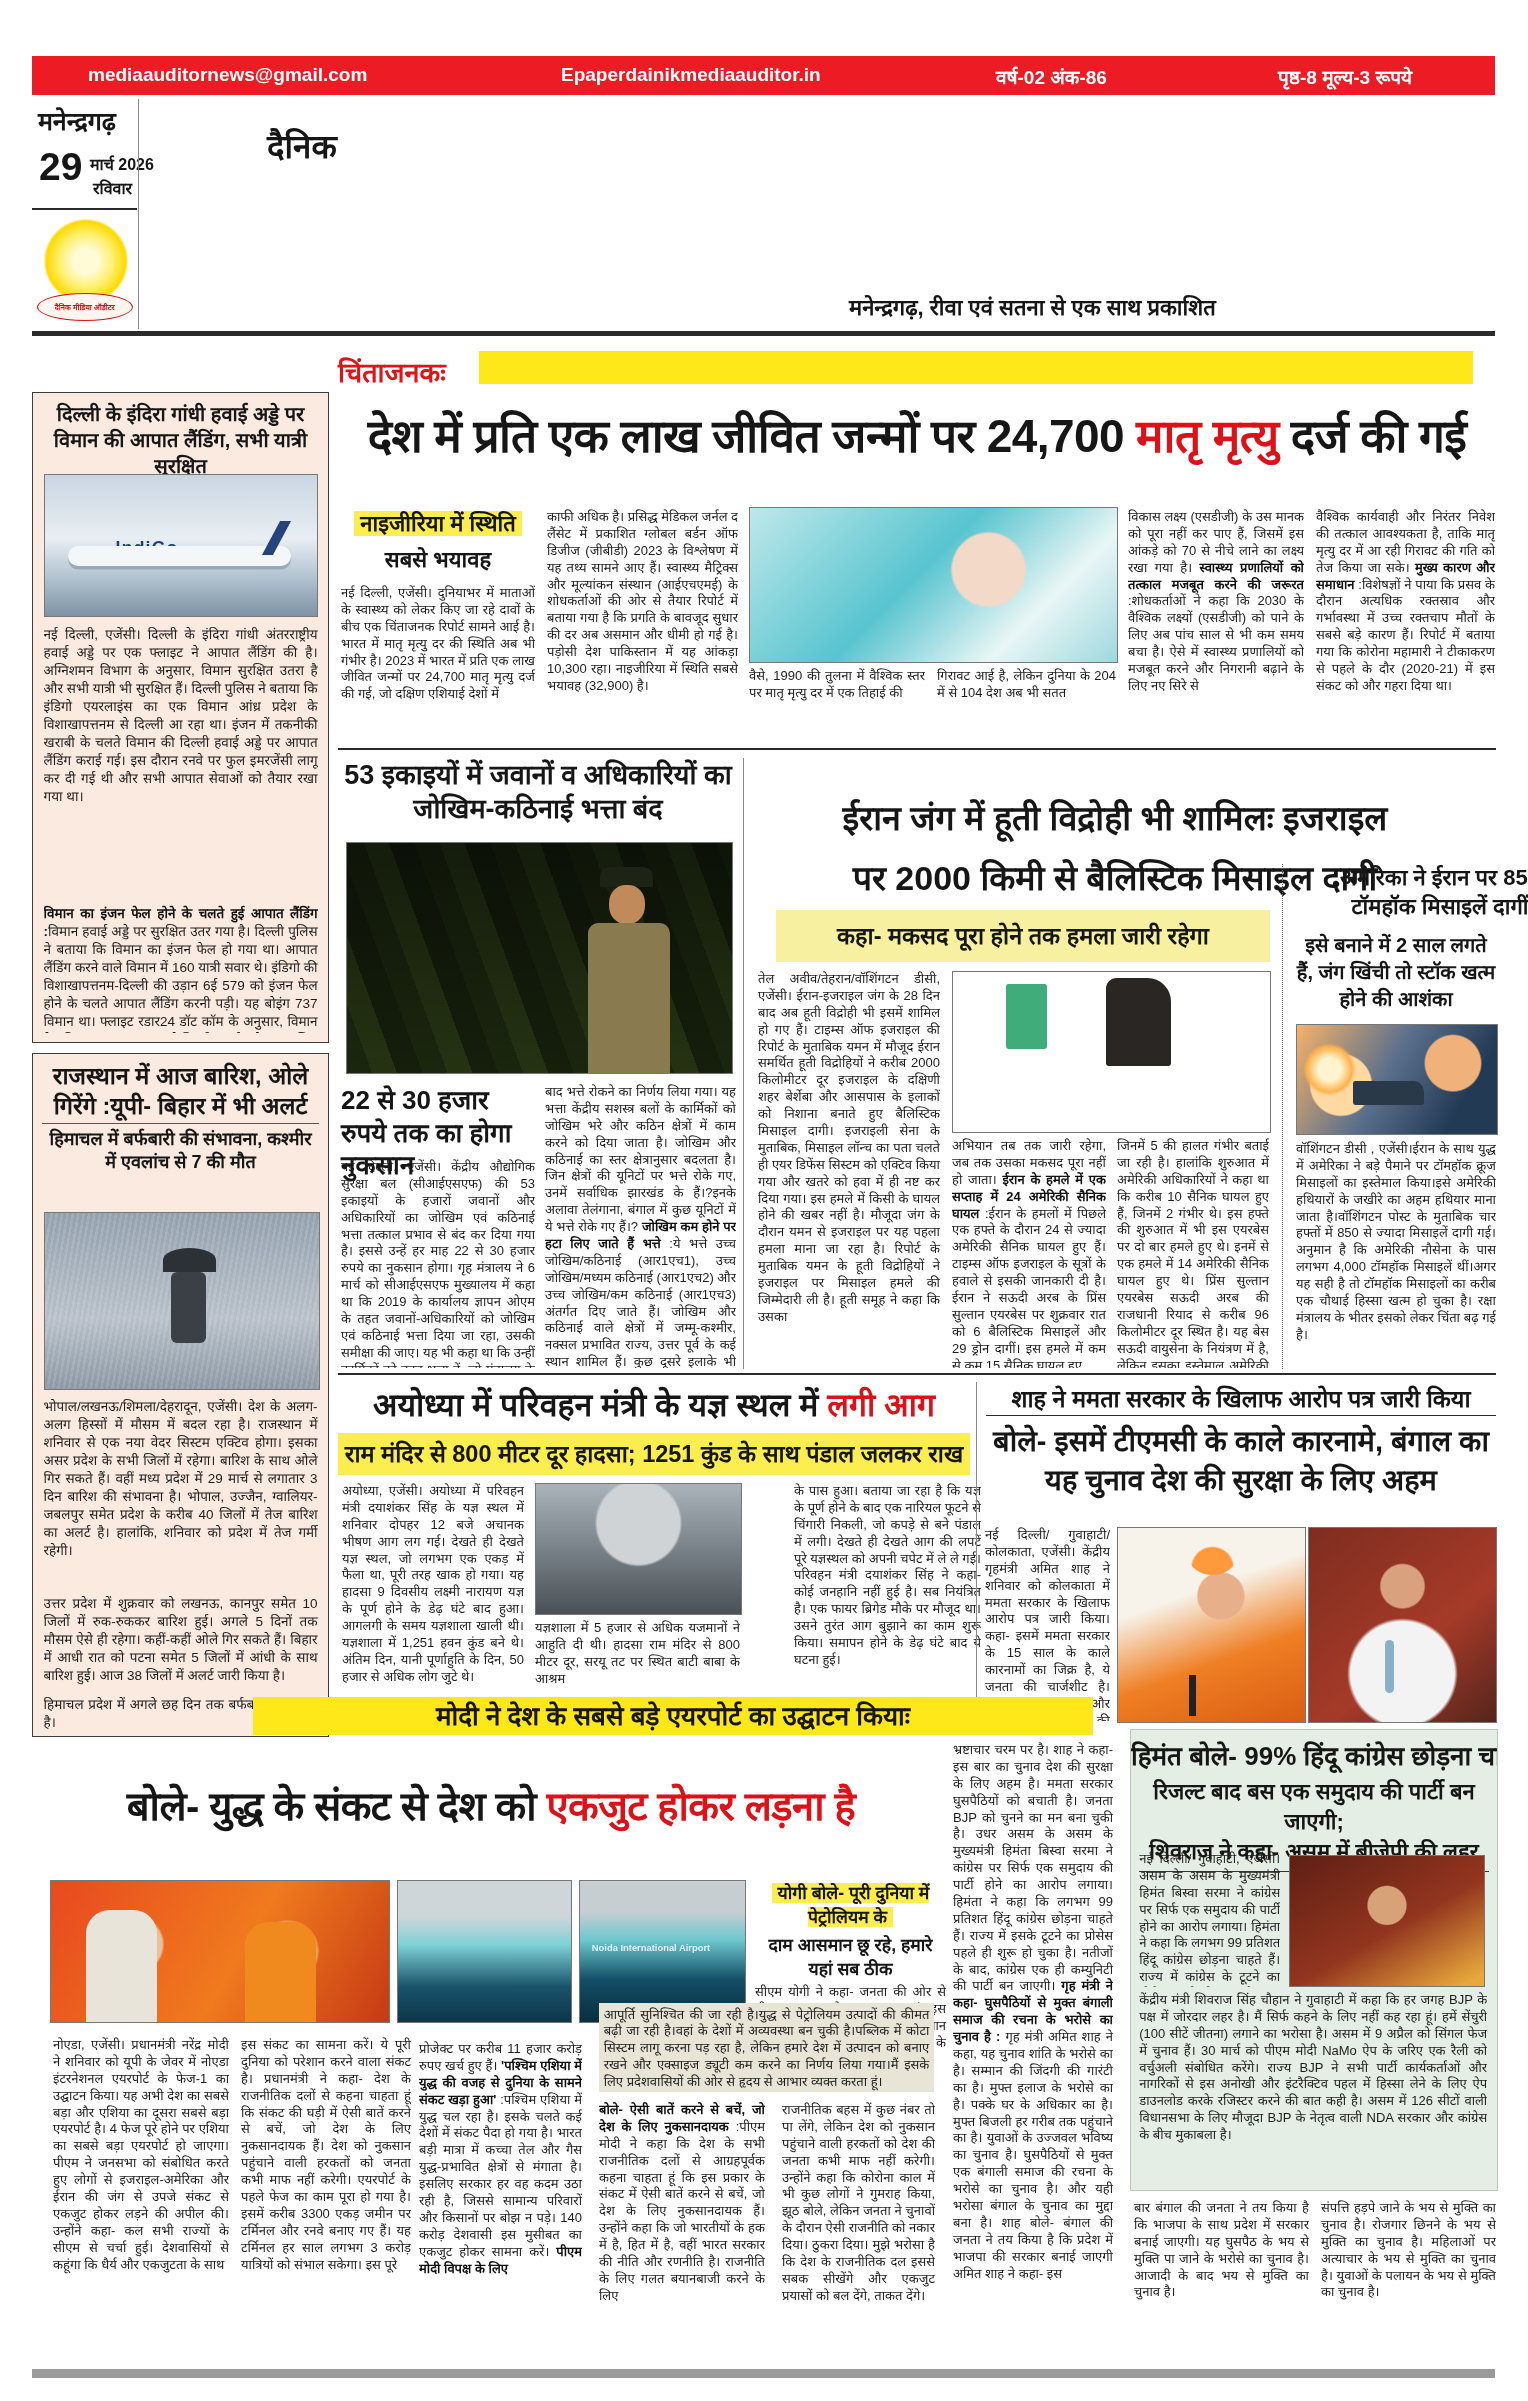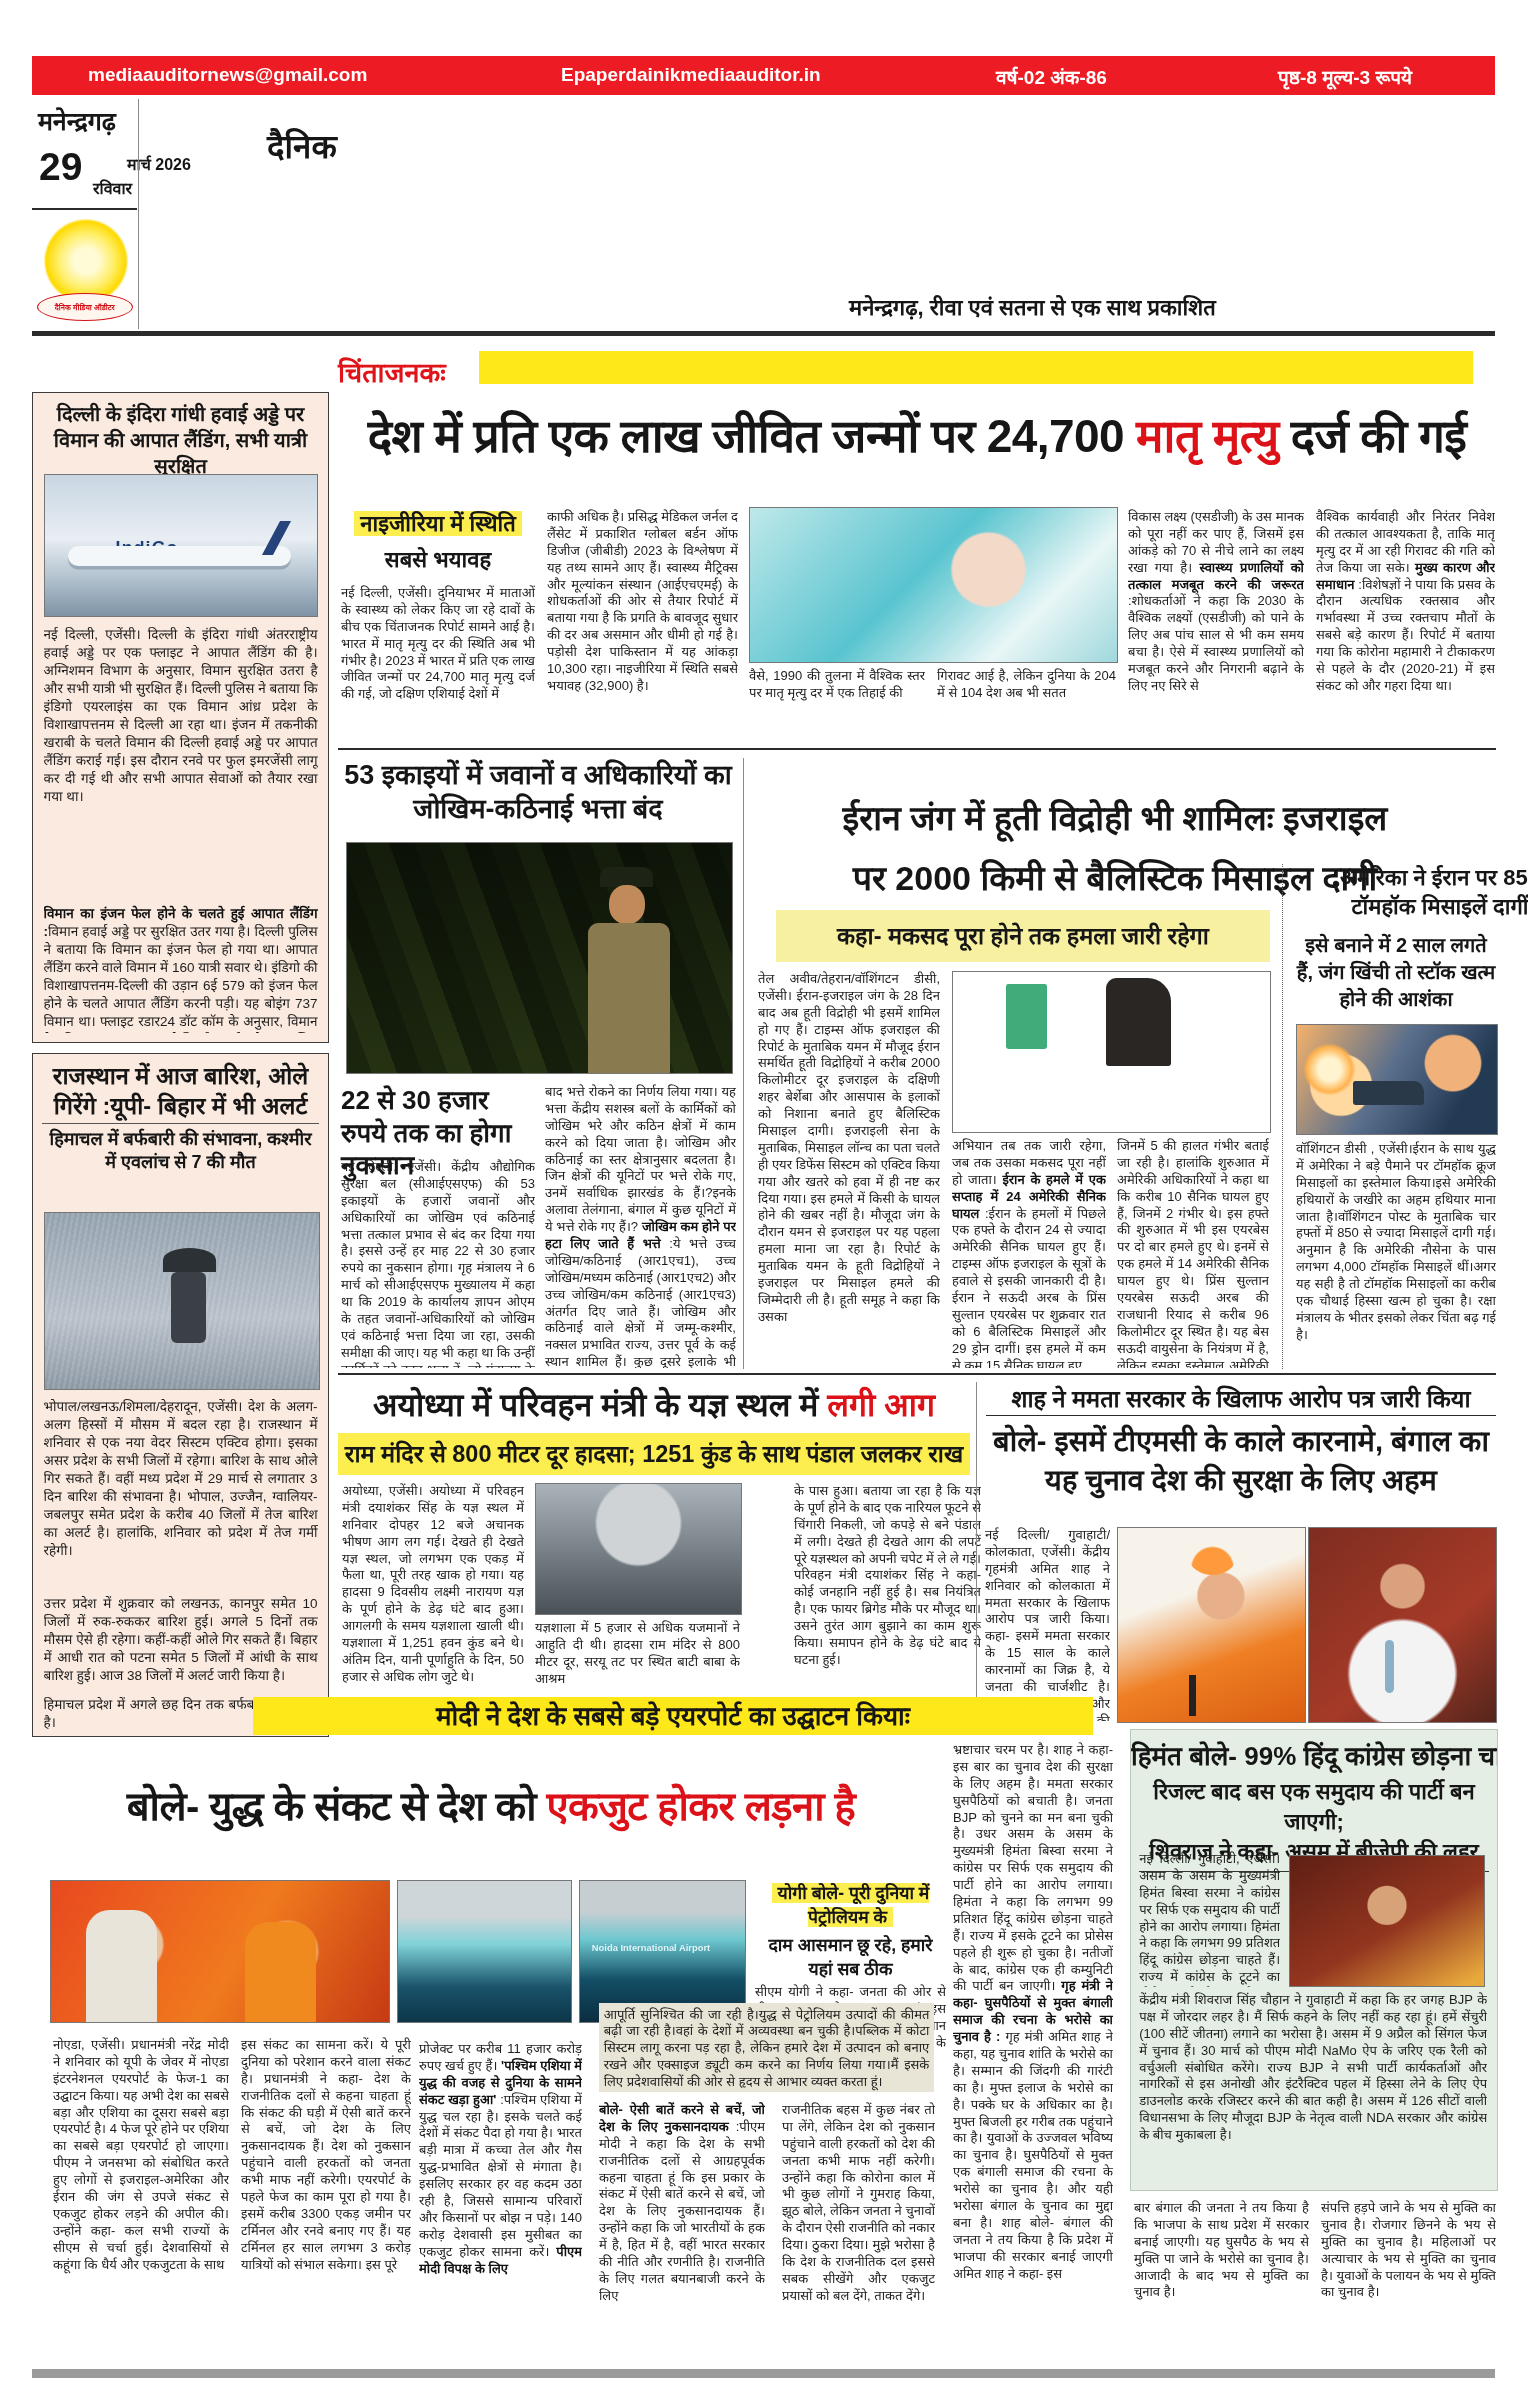--- a/index.html
+++ b/index.html
@@ -58,21 +58,21 @@
   <div class="abs" style="left:32px;top:56px;width:1463px;height:39px;background:#ed1c24;color:#fff;display:flex;align-items:center;font-weight:bold;font-size:19px;">
     <span class="abs" style="left:56px;top:8.2px;">mediaauditornews@gmail.com</span>
     <span class="abs" style="left:529px;top:8.2px;">Epaperdainikmediaauditor.in</span>
     <span class="abs" style="left:964px;top:8.2px;">वर्ष-02  अंक-86</span>
     <span class="abs" style="left:1246px;top:8.2px;">पृष्ठ-8   मूल्य-3 रूपये</span>
   </div>
 
   <div class="abs" style="left:32px;top:99px;width:1463px;height:233px;">
     <div class="abs b" style="left:5.9px;top:3.5px;font-size:25px;font-weight:900;">मनेन्द्रगढ़</div>
     <div class="abs b" style="left:7px;top:46px;font-size:39px;font-weight:900;">29</div>
-    <div class="abs" style="left:58px;top:54px;font-size:16px;font-weight:bold;margin-left:37px;">मार्च 2026</div>
+    <div class="abs" style="left:58px;top:54px;font-size:16px;font-weight:bold;">मार्च 2026</div>
     <div class="abs" style="left:61px;top:78px;font-size:16px;font-weight:bold;">रविवार</div>
     <div class="abs rule" style="left:0px;top:109px;width:105px;height:1.8px;"></div>
     <div class="abs vline" style="left:106px;top:0px;height:230px;"></div>
     <div class="abs logo-sun" style="left:3.5px;top:115px;width:100px;height:94px;"></div>
     <div class="abs logo-oval" style="left:4.7px;top:194px;width:94px;height:26px;">दैनिक मीडिया ऑडीटर</div>
     <div class="abs b" style="left:235px;top:23.5px;font-size:33px;font-weight:900;">दैनिक</div>
     <div class="abs b" style="left:817px;top:192px;font-size:22px;font-weight:bold;">मनेन्द्रगढ़, रीवा एवं सतना से एक साथ प्रकाशित</div>
   </div>
   <div class="abs rule" style="left:32px;top:331px;width:1463px;height:5.3px;"></div>
 

